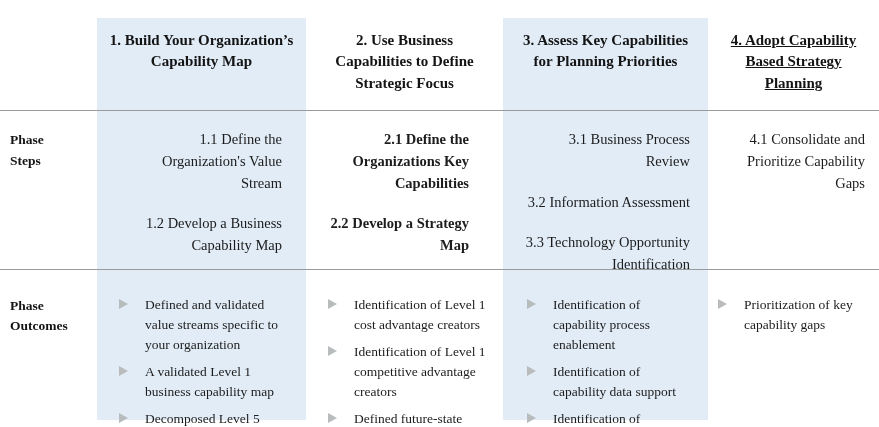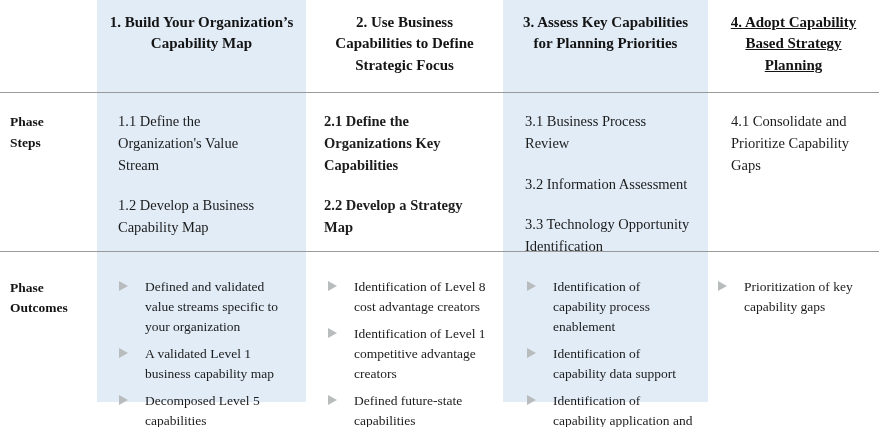--- a/index.html
+++ b/index.html
@@ -12,20 +12,21 @@
     height: 427px;
     font-family: "Liberation Serif", "DejaVu Serif", serif;
     color: #1a1a1a;
     overflow: hidden;
   }
 
   .table-wrap {
     position: relative;
     width: 879px;
     height: 405px;
+    margin-top: 18px;
   }
 
   
   .col-shade {
     position: absolute;
     top: 0;
     bottom: 3px;
     background: #e1ecf7;
     z-index: 0;
   }
@@ -92,21 +93,21 @@
     font-size: 14.5px;
     line-height: 1.5;
     padding: 19px 18px 0 18px;
     color: #1c1c1c;
   }
   .steps-row td.col-1 .steps-cell { padding-left: 21px; padding-right: 24px; }
   .steps-row td.col-2 .steps-cell { padding-left: 18px; padding-right: 34px; font-weight: bold; }
   .steps-row td.col-3 .steps-cell { padding-left: 22px; }
   .steps-row td.col-4 .steps-cell { padding-left: 23px; padding-right: 14px; }
 
-  .step-item { margin: 0 0 19px 0; }
+  .step-item { margin: 0 0 19px 0; text-align: right; }
   .step-item:last-child { margin-bottom: 0; }
 
   
   .outcomes-row td { height: 176px; }
   .outcomes-cell {
     font-size: 13.5px;
     line-height: 1.48;
     padding: 19px 10px 0 10px;
     color: #1c1c1c;
   }
@@ -233,21 +234,21 @@
               <span class="outcome-text">Decomposed Level 5 capabilities</span>
             </li>
           </ul>
         </div>
       </td>
       <td class="col-2">
         <div class="outcomes-cell">
           <ul class="outcome-list">
             <li>
               <span class="bullet-arrow"></span>
-              <span class="outcome-text">Identification of Level 8 cost advantage creators</span>
+              <span class="outcome-text">Identification of Level 1 cost advantage creators</span>
             </li>
             <li>
               <span class="bullet-arrow"></span>
               <span class="outcome-text">Identification of Level 1 competitive advantage creators</span>
             </li>
             <li>
               <span class="bullet-arrow"></span>
               <span class="outcome-text">Defined future-state capabilities</span>
             </li>
           </ul>

